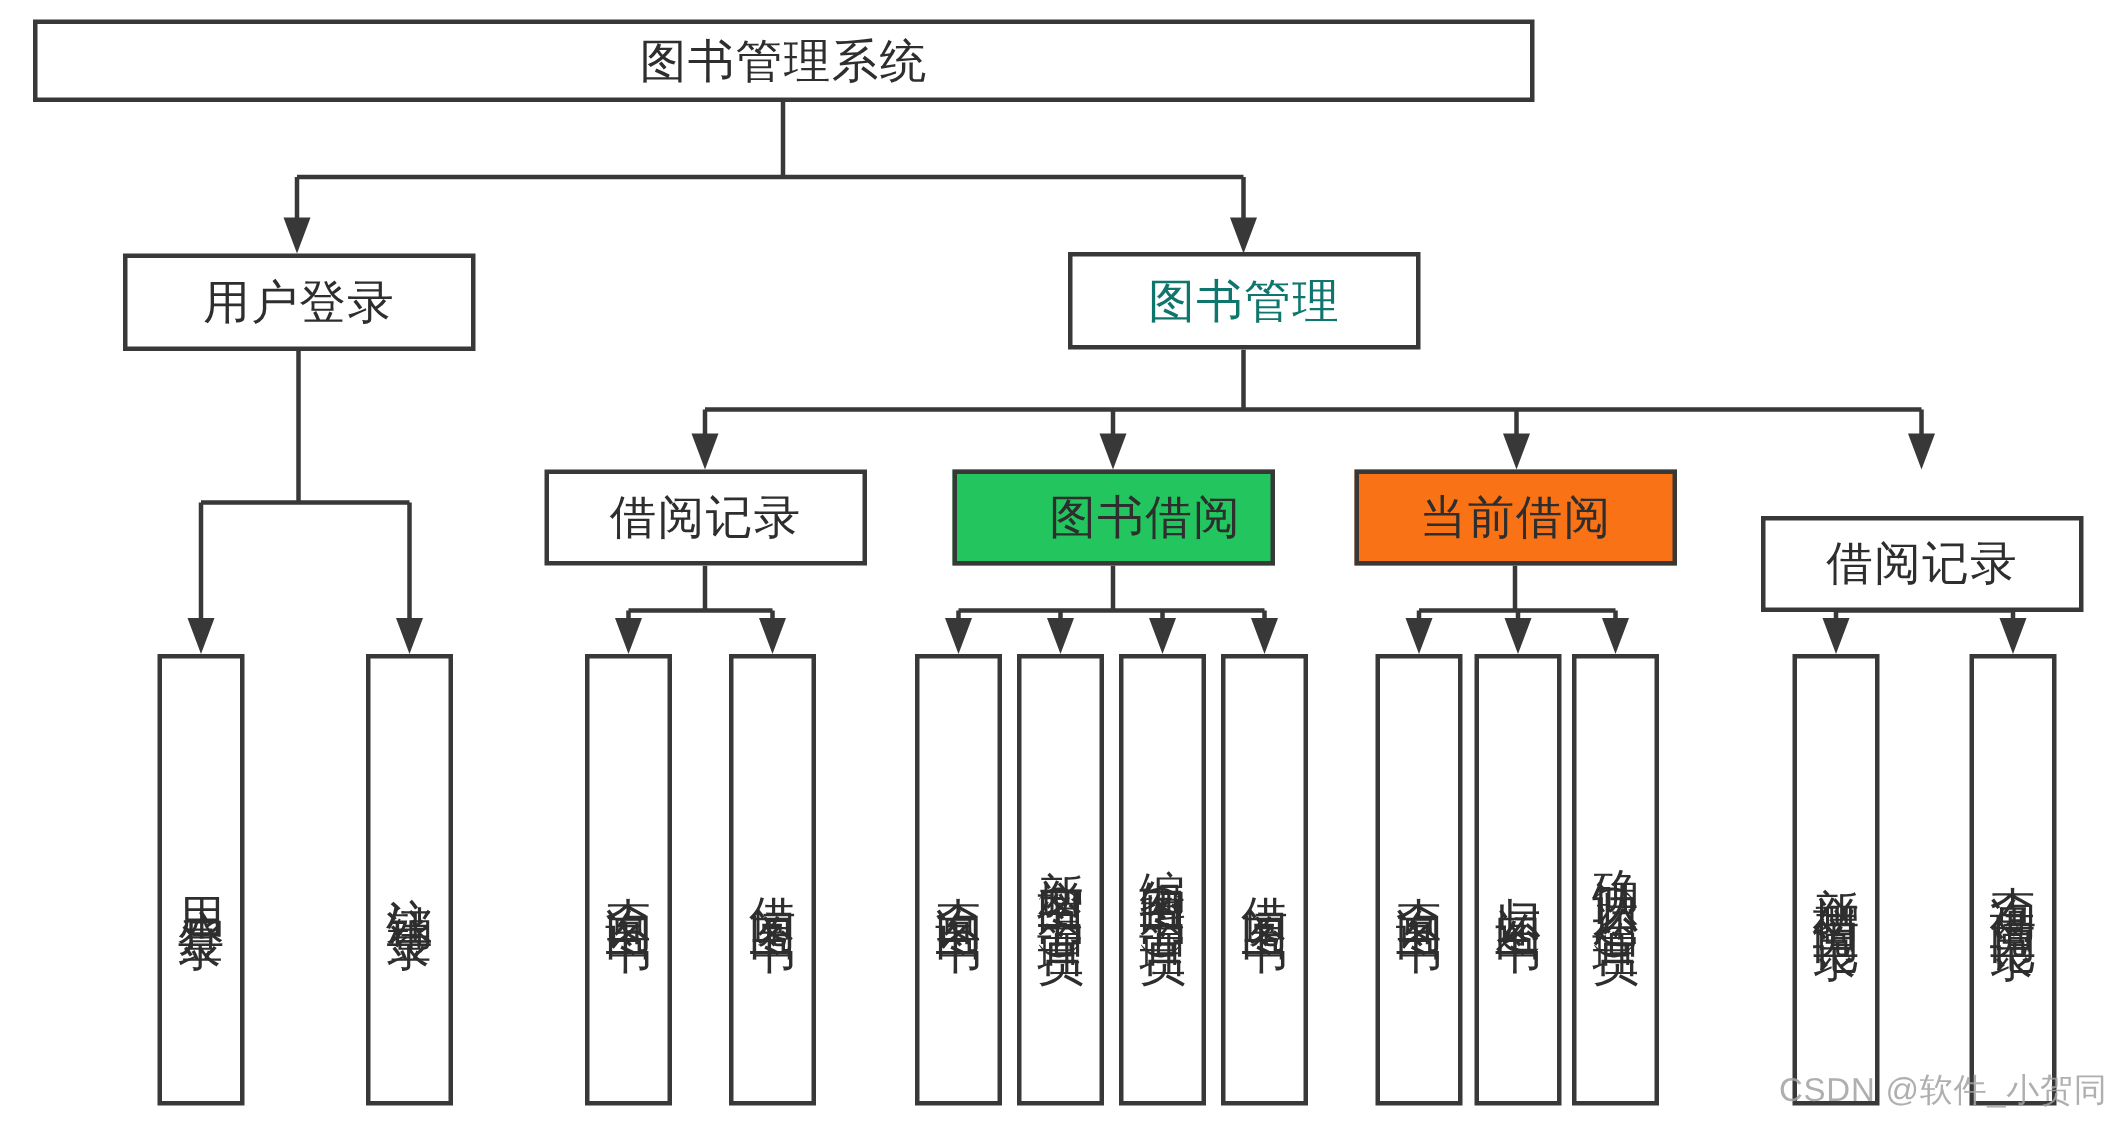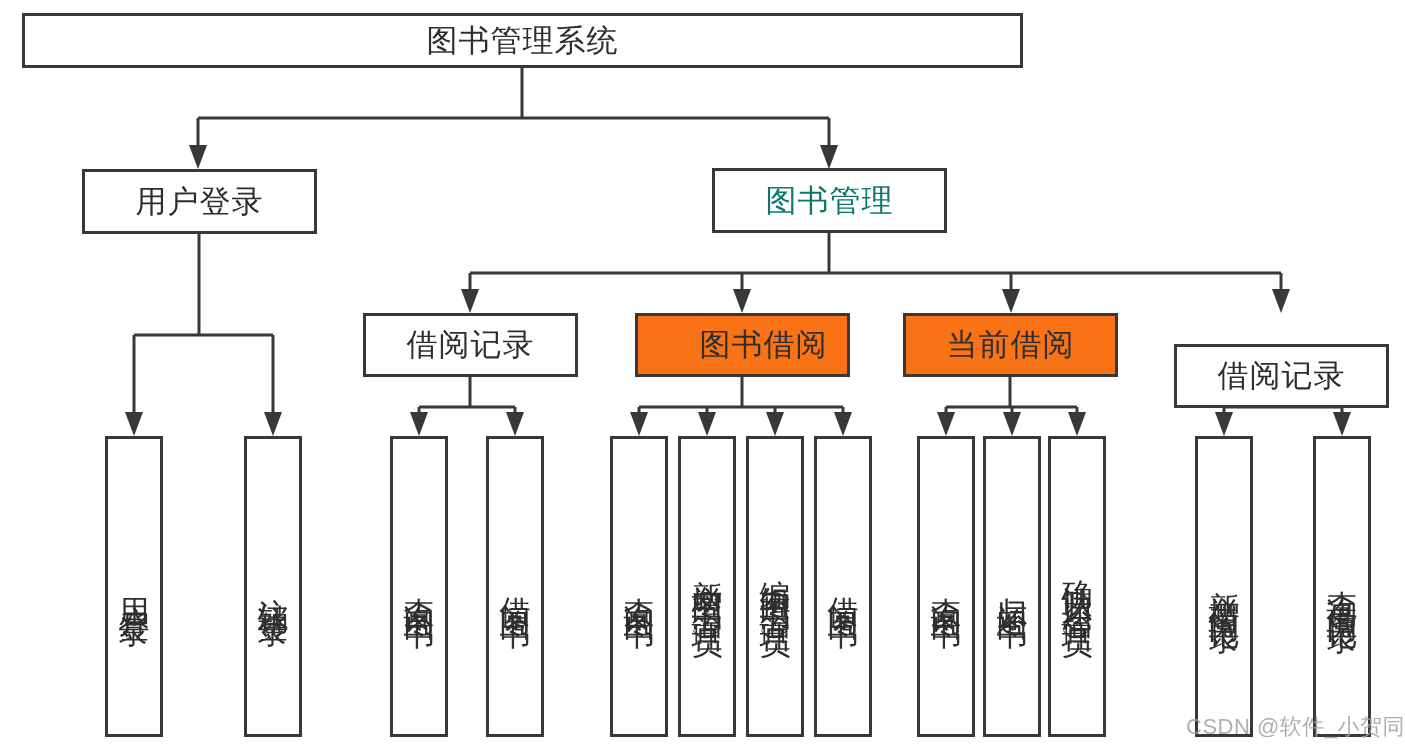--- a/index.html
+++ b/index.html
@@ -89,21 +89,21 @@
       </div>
       <div class="node" style="left: 82px; top: 169px; width: 235px; height: 65px; border-color: rgb(56, 56, 56); background: rgb(255, 255, 255); color: rgb(46, 46, 46);">
         <span>用户登录</span>
       </div>
       <div class="node" style="left: 712px; top: 168px; width: 235px; height: 65px; border-color: rgb(56, 56, 56); background: rgb(255, 255, 255); color: #0f766e; text-align: center;">
         <span>图书管理</span>
       </div>
       <div class="node" style="left: 363px; top: 313px; width: 215px; height: 64px; border-color: rgb(56, 56, 56); background: rgb(255, 255, 255); color: rgb(46, 46, 46);">
         <span>借阅记录</span>
       </div>
-      <div class="node" style="left: 635px; top: 313px; width: 215px; height: 64px; border-color: rgb(56, 56, 56); background: #f97316; color: rgb(46, 46, 46); padding-left: 42px;">
+      <div class="node" style="left: 635px; top: 313px; width: 215px; height: 64px; border-color: rgb(56, 56, 56); background: #22c55e; color: rgb(46, 46, 46); padding-left: 42px;">
         <span>图书借阅</span>
       </div>
       <div class="node" style="left: 903px; top: 313px; width: 215px; height: 64px; border-color: rgb(56, 56, 56); background: #f97316; color: rgb(46, 46, 46);">
         <span>当前借阅</span>
       </div>
       <div class="node" style="left: 1174px; top: 313px; width: 215px; height: 64px; border-color: rgb(56, 56, 56); background: rgb(255, 255, 255); color: rgb(46, 46, 46); margin-top: 31px;">
         <span>借阅记录</span>
       </div>
       <div class="node vertical" style="left: 105px; top: 436px; width: 58px; height: 301px; border-color: rgb(56, 56, 56); background: rgb(255, 255, 255); color: rgb(46, 46, 46);">
         <span>用户登录</span>

